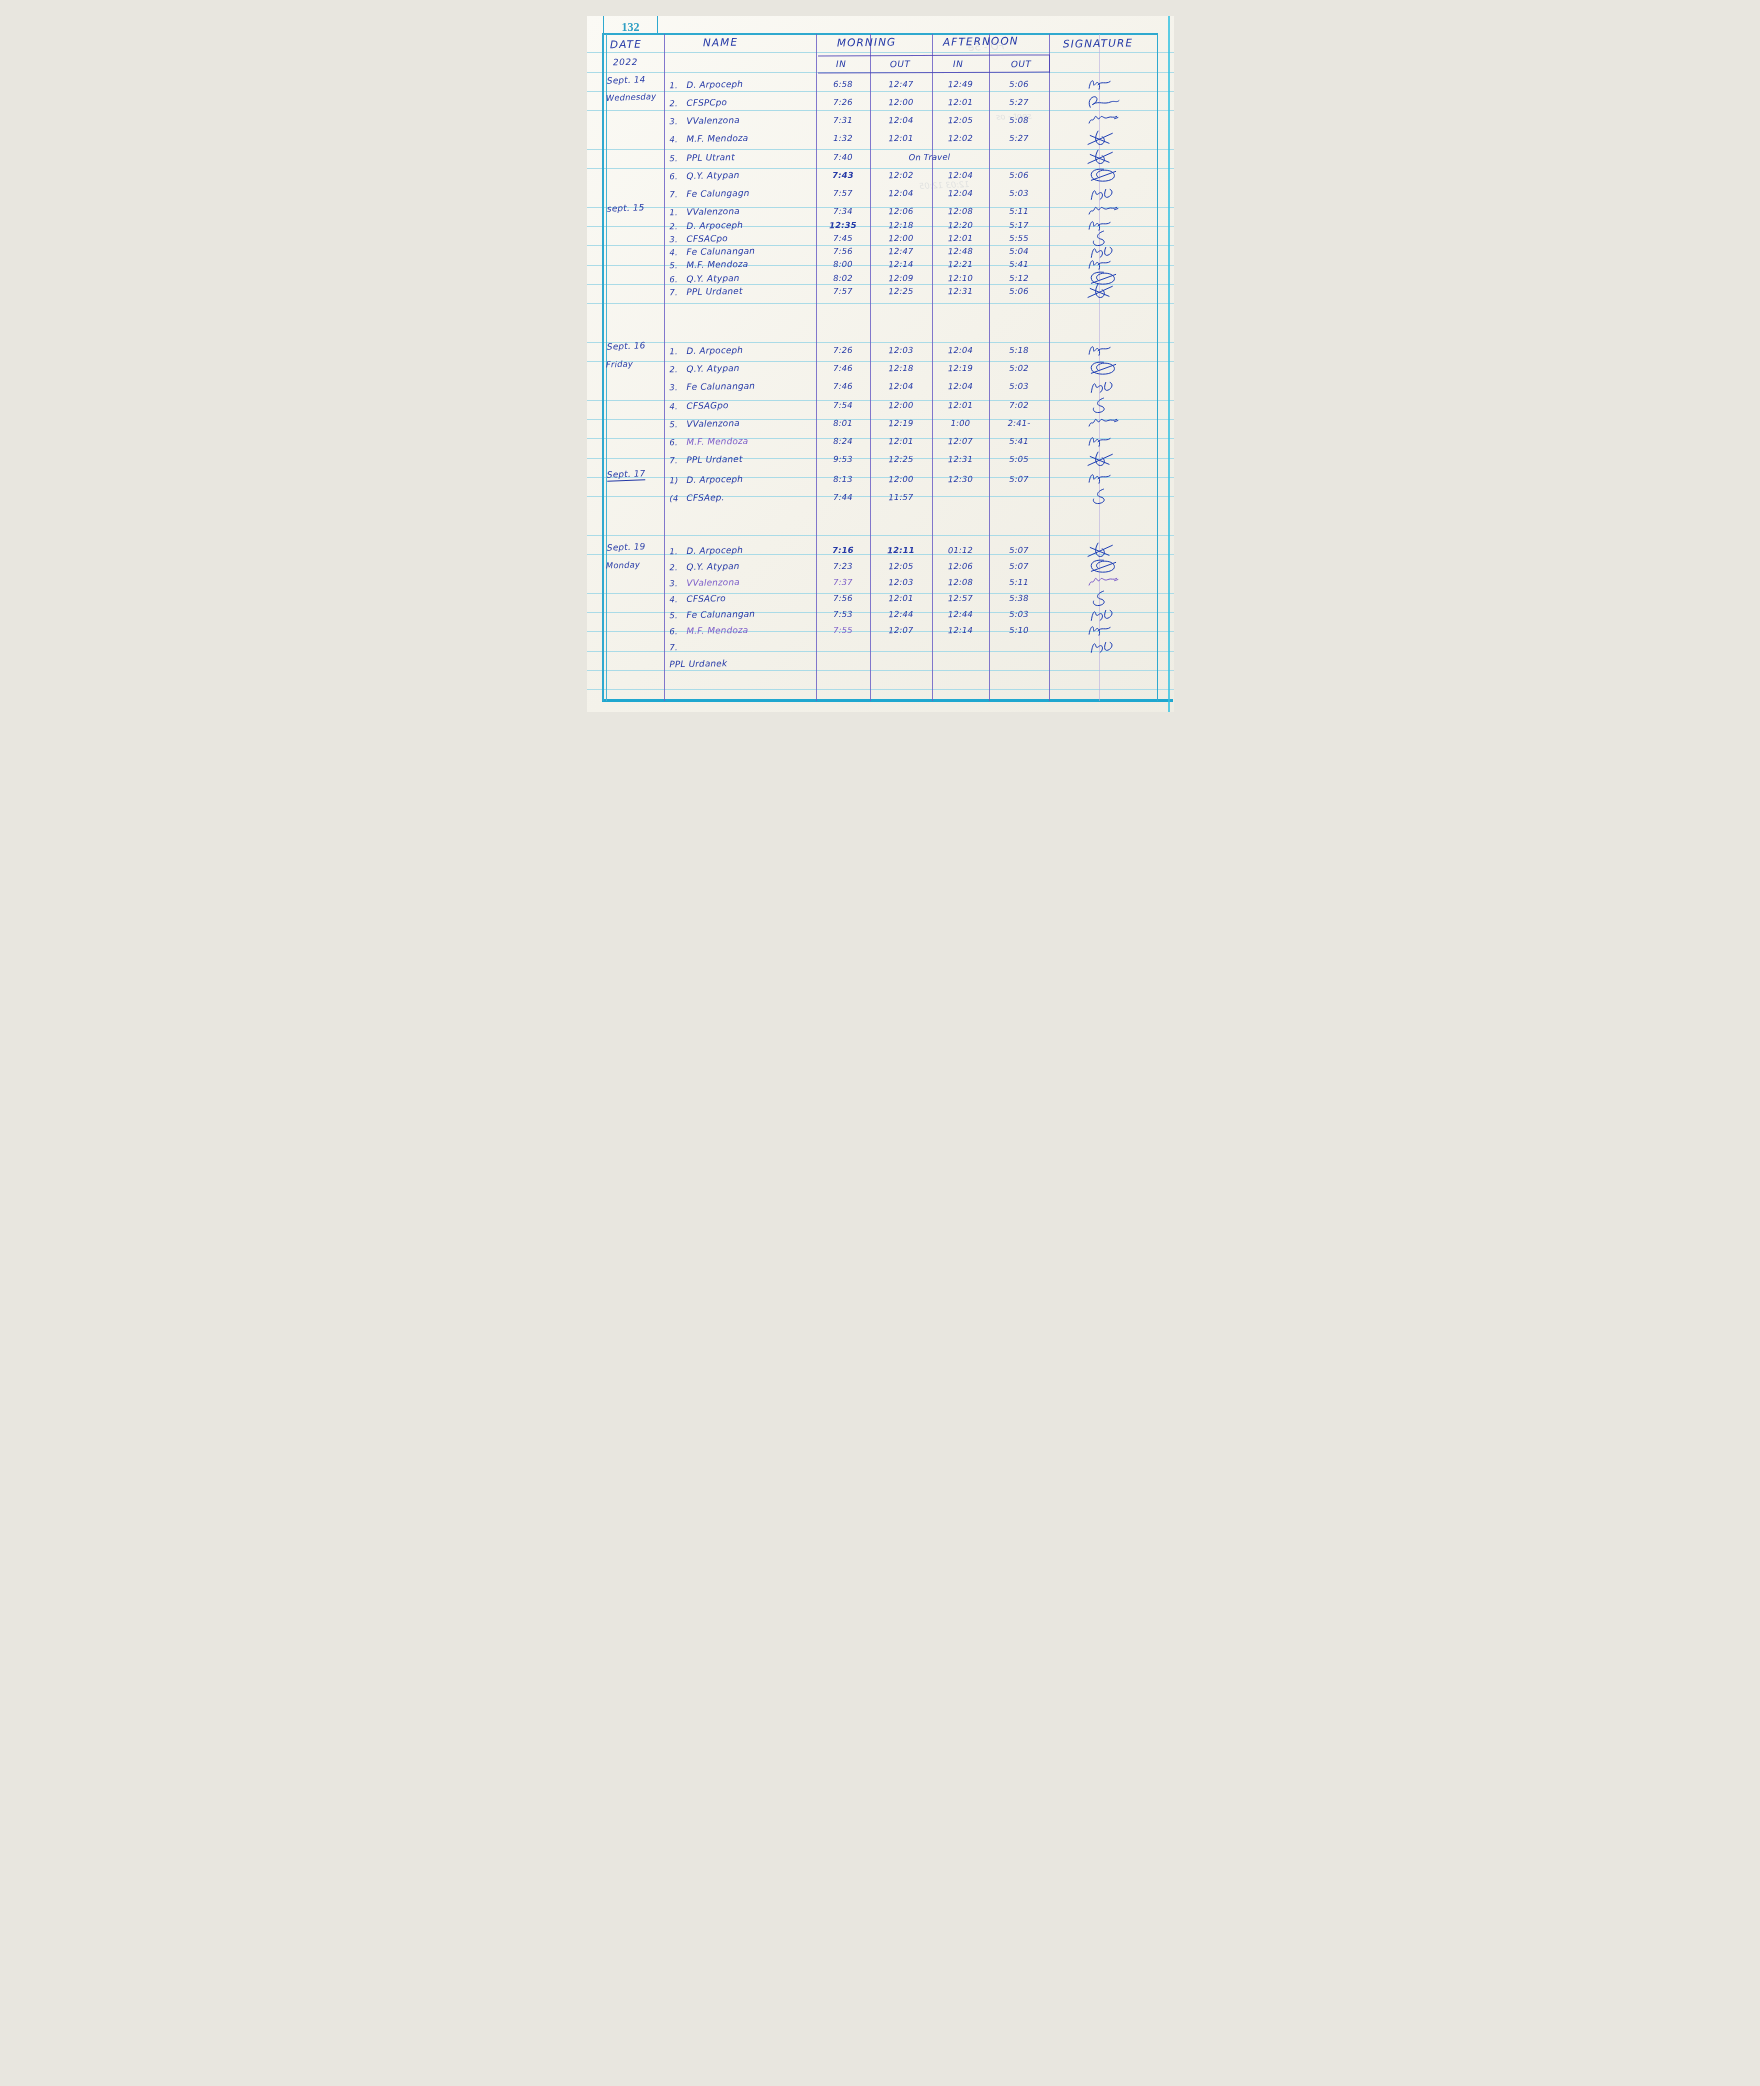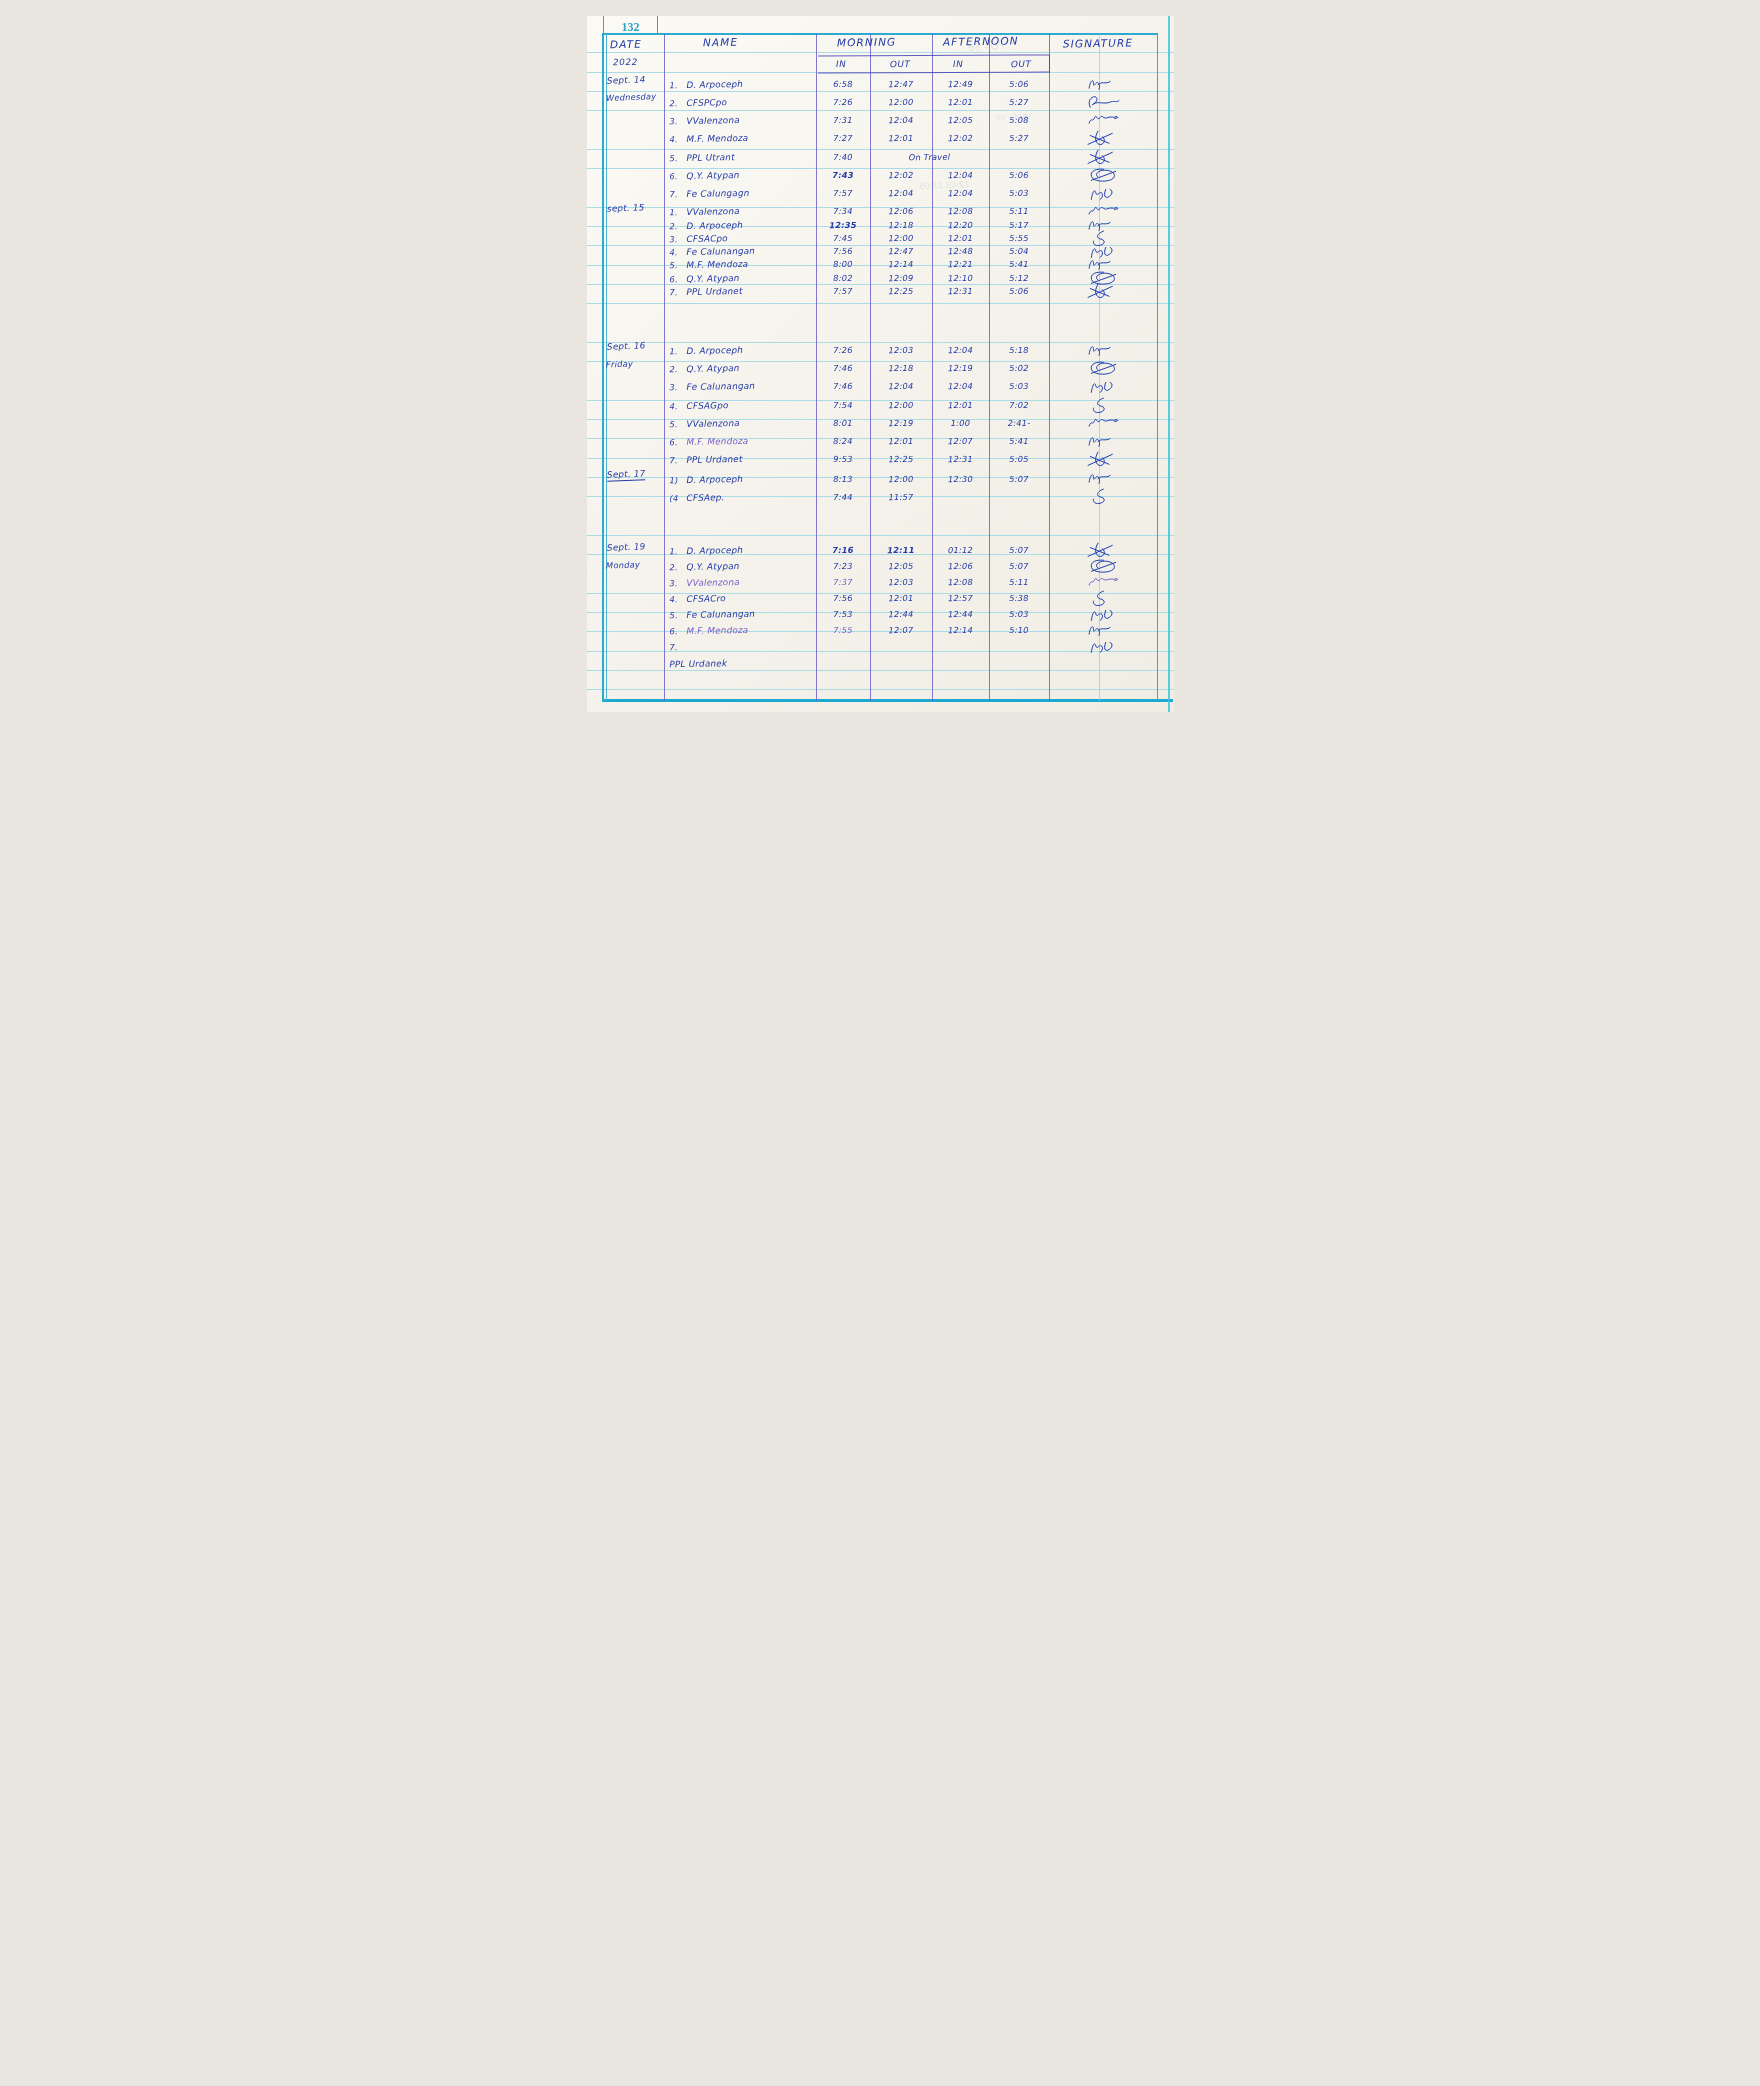--- a/index.html
+++ b/index.html
@@ -144,21 +144,21 @@
               <path d="M4,20 C8,8 10,20 14,10 C18,2 18,18 24,10 C28,4 30,14 38,10 C44,7 48,12 54,8 M50,12 L56,10" fill="none" stroke="#1d3db2" stroke-width="1.8" stroke-linecap="round"></path>
             </svg>
           </span>
         </div>
       </div>
       <div class="row" style="top: 113px; height: 18px;">
         <div class="hw c-name">
           <span class="num">4.</span>
           <span>M.F. Mendoza</span>
         </div>
-        <div class="hw t">7:27</div>
+        <div class="hw t">1:32</div>
         <div class="hw t">12:01</div>
         <div class="hw t">12:02</div>
         <div class="hw t">5:27</div>
         <div class="sig">
           <span>
             <svg width="39" height="16.6" viewBox="0 0 60 30">
               <path d="M2,26 L46,6 M6,10 L40,24 M20,2 C14,12 14,22 22,26 C30,28 36,18 28,12" fill="none" stroke="#1d3db2" stroke-width="1.8" stroke-linecap="round"></path>
             </svg>
           </span>
         </div>

